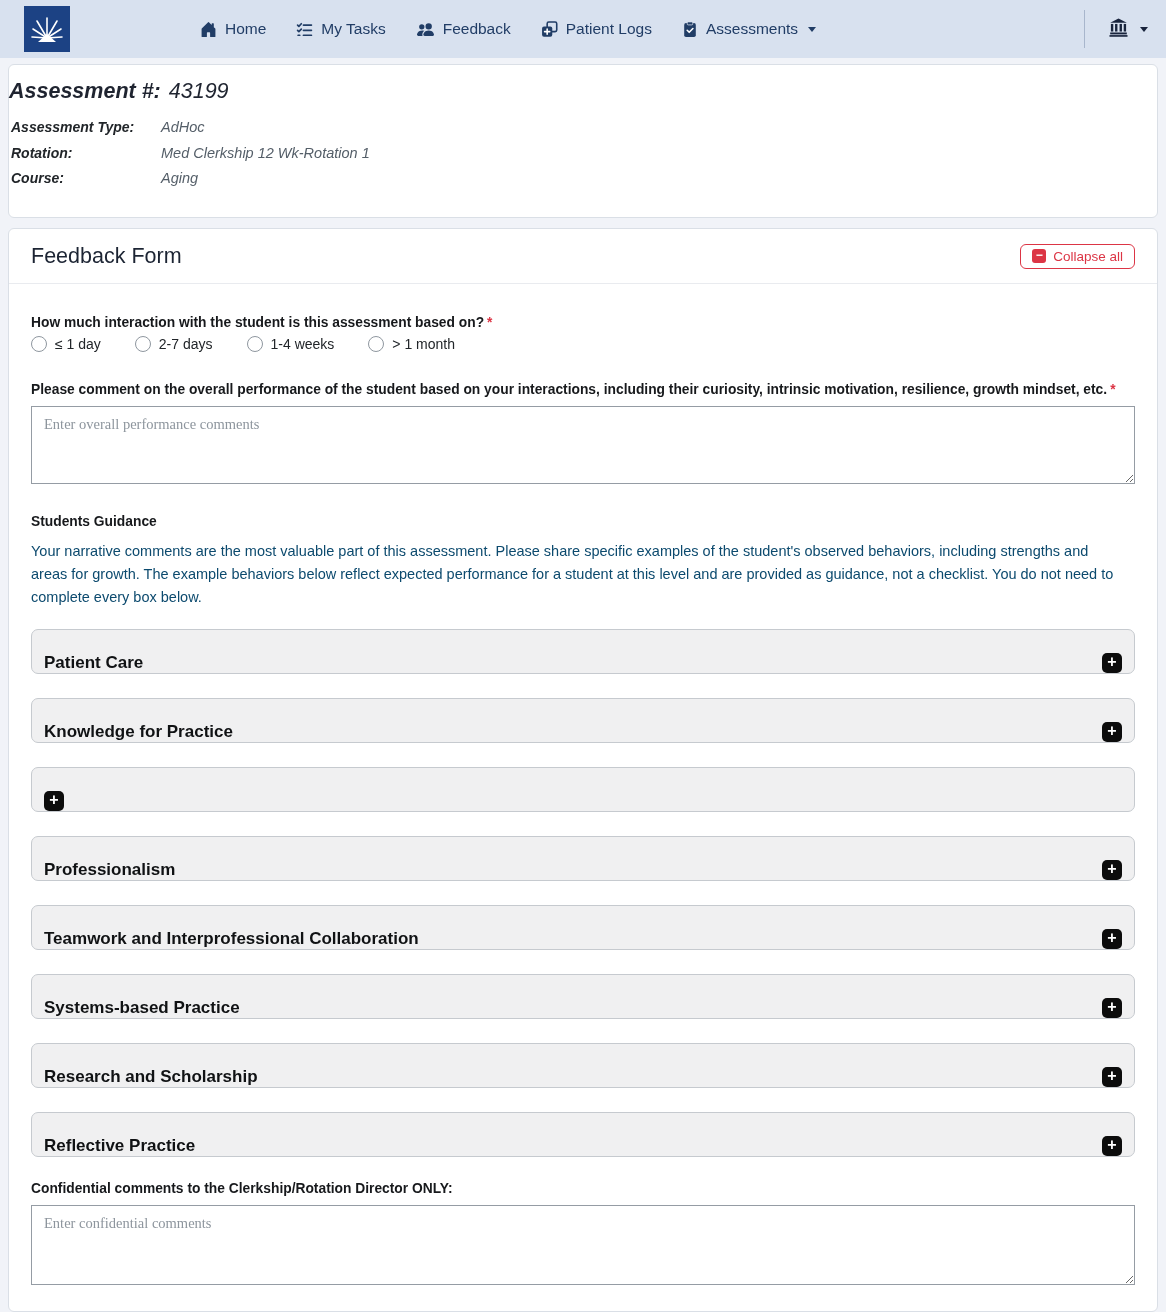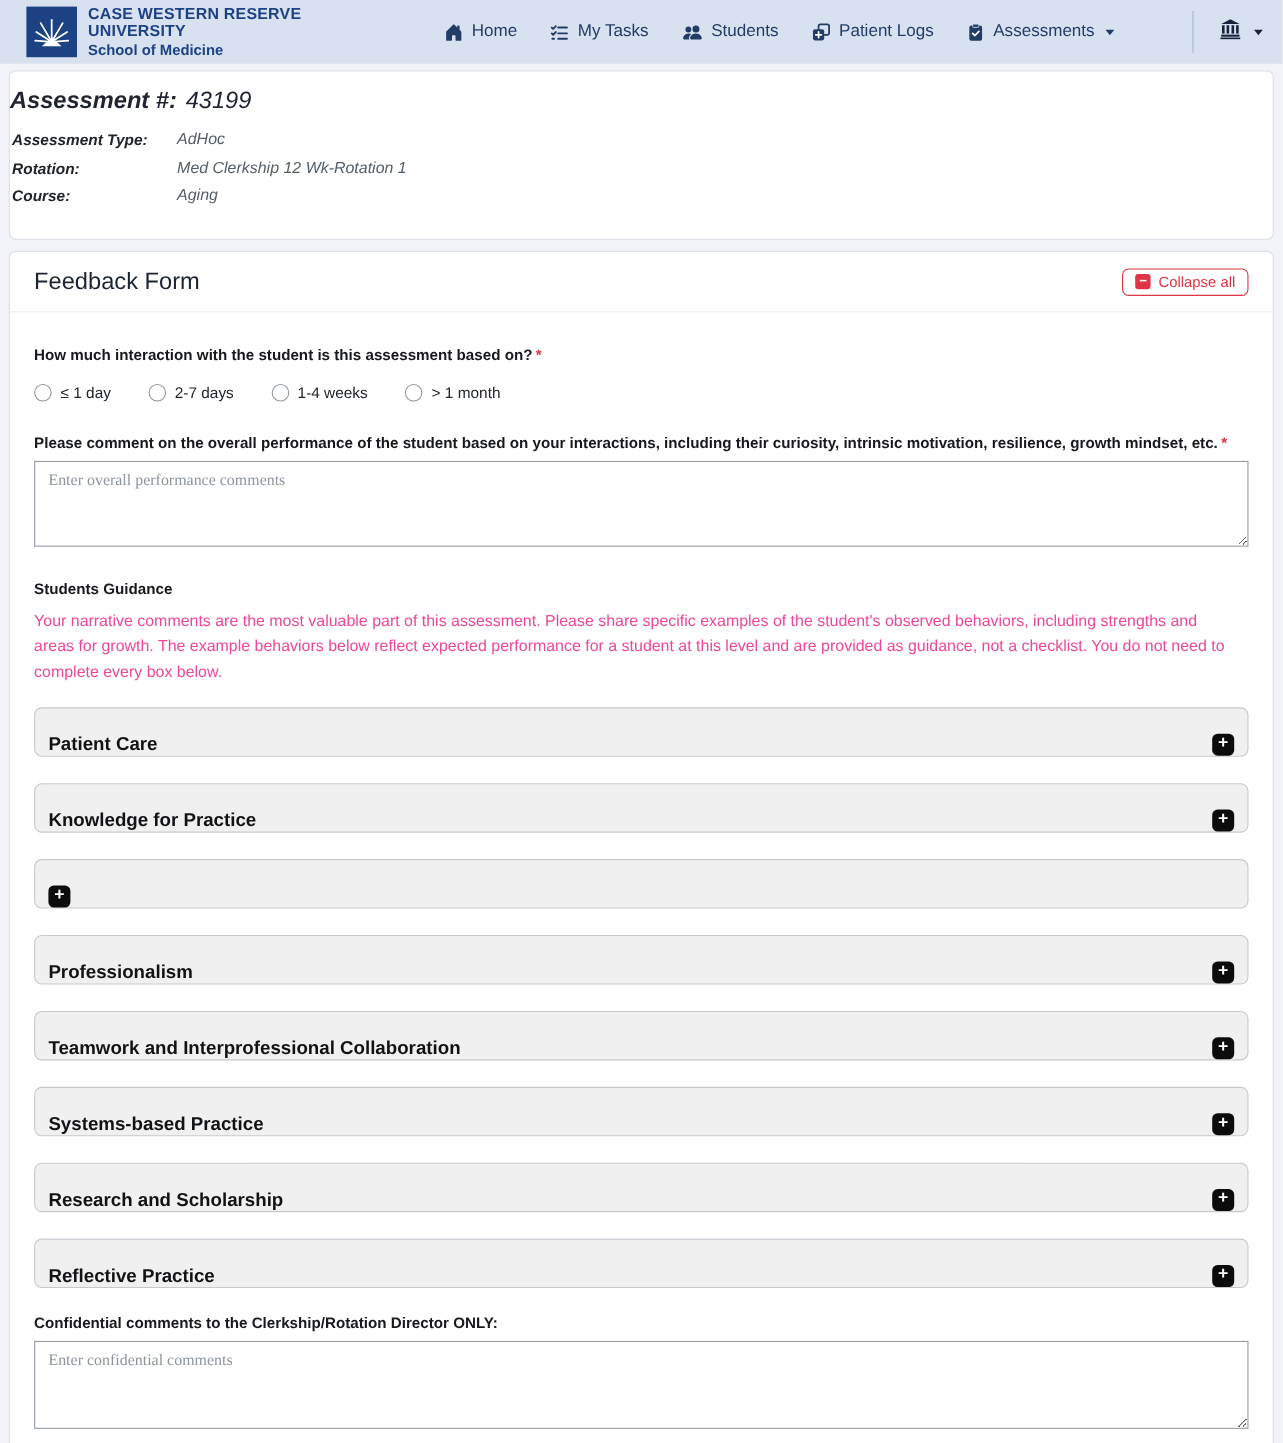--- a/index.html
+++ b/index.html
@@ -64,21 +64,21 @@
     display:flex; align-items:center; gap:7px;
     background:#fff; border:1px solid #dc3545; color:#dc3545;
     font-size:13.5px; border-radius:6px; padding:4px 11px; cursor:pointer;
     font-family:inherit;
   }
   .minus-box {
     width:14px; height:14px; background:#dc3545; border-radius:3px;
     color:#fff; font-size:12px; line-height:13px; text-align:center; font-weight:700;
   }
   .form-body { padding:31px 22px 22px; }
-  .q-label { font-size:13.8px; font-weight:700; color:#17191c; margin-bottom:19px; }
+  .q-label { font-size:13.8px; font-weight:700; color:#17191c; margin-bottom:6px; }
   .req { color:#dc3545; margin-left:3px; font-weight:700; }
   
   .radio-row { display:flex; align-items:center; gap:34px; margin-bottom:30px; }
   .radio-opt { display:flex; align-items:center; gap:8px; cursor:pointer; }
   .radio-circle {
     width:16px; height:16px; border-radius:50%;
     border:1px solid #8f979f; background:#fff; flex:0 0 auto;
   }
   .radio-text { font-size:14px; color:#212529; }
   
@@ -86,21 +86,21 @@
     width:100%; border:1px solid #959ca4; border-radius:0;
     padding:9px 12px; font-size:14.5px; color:#212529; resize:vertical;
     font-family:Liberation Serif, serif; background:#fff;
   }
   textarea::placeholder { color:#8d959d; }
   .ta-overall { height:78px; margin-bottom:26px; }
   .ta-conf { height:80px; }
   
   .narrative-h { font-size:13.8px; font-weight:700; color:#17191c; margin-bottom:11px; }
   .narrative-p {
-    font-size:14.5px; color:#ec4899; line-height:1.62;
+    font-size:14.5px; color:#0c4a6e; line-height:1.62;
     margin-bottom:19px; max-width:1095px;
   }
   
   .acc {
     background:#f0f0f1; border:1px solid #c6cacf; border-radius:7px;
     height:45px; display:flex; align-items:flex-end; justify-content:space-between;
     padding:0 12px; margin-bottom:24px; cursor:pointer;
   }
   .acc-title { font-size:17px; font-weight:700; color:#101214; }
   .plus-box {
@@ -122,25 +122,20 @@
           <line x1="17" y1="26" x2="7" y2="9"></line>
           <line x1="17" y1="26" x2="27" y2="9"></line>
           <line x1="17" y1="26" x2="3" y2="17"></line>
           <line x1="17" y1="26" x2="31" y2="17"></line>
           <line x1="17" y1="26" x2="2" y2="25"></line>
           <line x1="17" y1="26" x2="32" y2="25"></line>
         </g>
         <path d="M8 30 L17 22 L26 30 Z" fill="#ffffff"></path>
       </svg>
     </div>
-    <div class="brand-text">
-      <div class="brand-l1">CASE WESTERN RESERVE</div>
-      <div class="brand-l2">UNIVERSITY</div>
-      <div class="brand-l3">School of Medicine</div>
-    </div>
   </div>
 
   <div class="nav-links">
     <div class="nav-item">
       <span>
         <svg width="17" height="17" viewBox="0 0 16 16" fill="#213d66">
           <path d="M6.5 14.5v-3.5c0-.28.22-.5.5-.5h2c.28 0 .5.22.5.5v3.5a.5.5 0 0 0 .5.5h4a.5.5 0 0 0 .5-.5v-7a.5.5 0 0 0-.15-.35L13 5.79V2.5a.5.5 0 0 0-.5-.5h-1a.5.5 0 0 0-.5.5v1.29L8.35 1.15a.5.5 0 0 0-.7 0l-6 6A.5.5 0 0 0 1.5 7.5v7a.5.5 0 0 0 .5.5h4a.5.5 0 0 0 .5-.5Z"></path>
         </svg>
       </span>
       <span>Home</span>
@@ -157,21 +152,21 @@
         </svg>
       </span>
       <span>My Tasks</span>
     </div>
     <div class="nav-item">
       <span>
         <svg width="19" height="17" viewBox="0 0 16 16" fill="#213d66">
           <path d="M7 14s-1 0-1-1 1-4 5-4 5 3 5 4-1 1-1 1H7Zm4-6a3 3 0 1 0 0-6 3 3 0 0 0 0 6Zm-5.78 6A2.24 2.24 0 0 1 5 13c0-1.36.68-2.75 1.94-3.72A6.33 6.33 0 0 0 5 9c-4 0-5 3-5 4s1 1 1 1h4.22ZM4.5 8a2.5 2.5 0 1 0 0-5 2.5 2.5 0 0 0 0 5Z"></path>
         </svg>
       </span>
-      <span>Students</span>
+      <span>Feedback</span>
     </div>
     <div class="nav-item">
       <span>
         <svg width="17" height="17" viewBox="0 0 16 16">
           <rect x="5.8" y="1" width="9" height="9" rx="1.5" fill="none" stroke="#213d66" stroke-width="1.5"></rect>
           <rect x="1" y="5.2" width="9.6" height="9.6" rx="1.8" fill="#213d66"></rect>
           <g stroke="#ffffff" stroke-width="1.5" stroke-linecap="round">
             <line x1="5.8" y1="7.6" x2="5.8" y2="12.4"></line>
             <line x1="3.4" y1="10" x2="8.2" y2="10"></line>
           </g>

